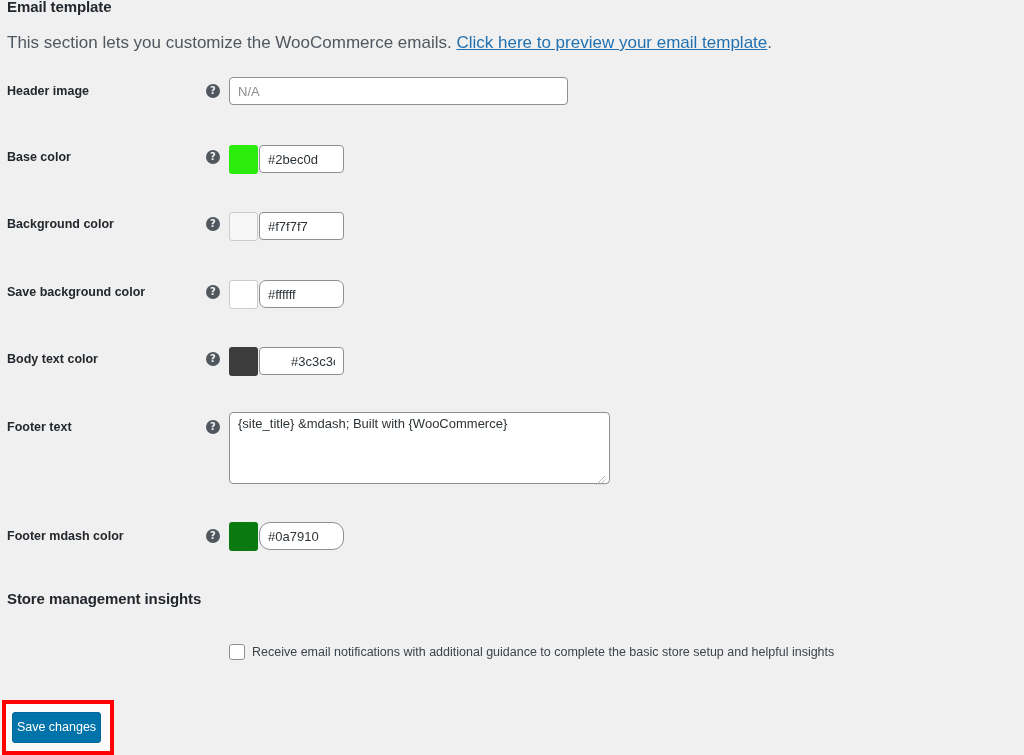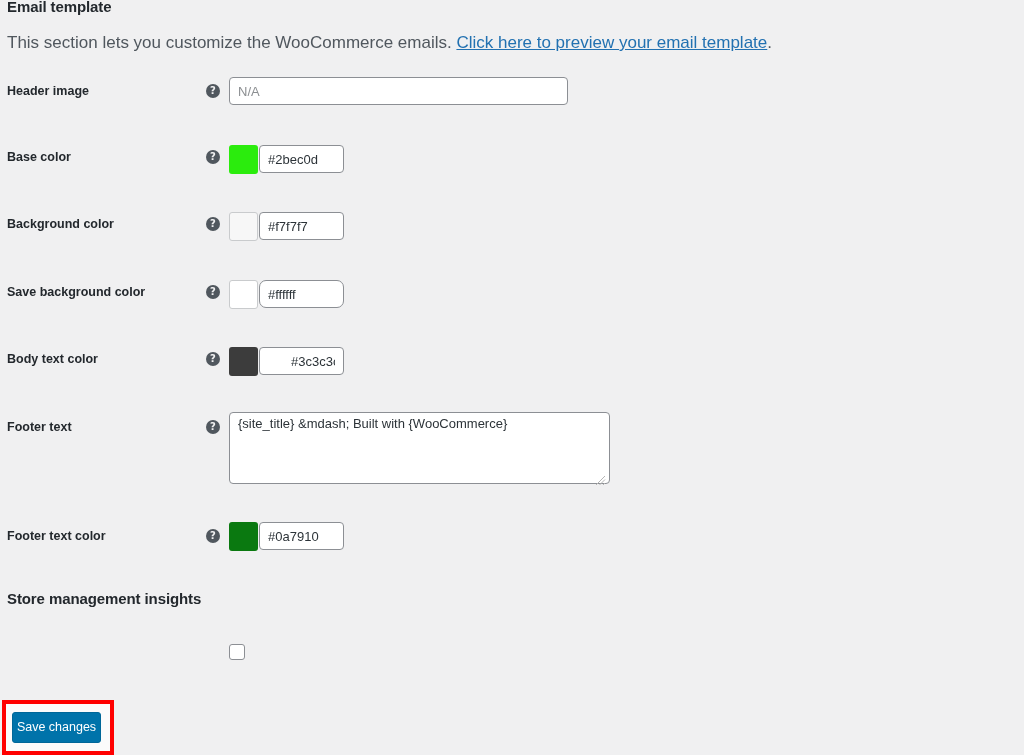--- a/index.html
+++ b/index.html
@@ -244,27 +244,28 @@
   <div class="row" style="top:418px;height:80px;">
     <div class="row-label" style="top:2px;">Footer text</div>
     <div class="helptip" style="top:2px;">?</div>
     <textarea class="footer-textarea" style="top: -6px;">{site_title} &amp;mdash; Built with {WooCommerce}</textarea>
     <svg class="resize-grip" style="left:595px;top:57px;" width="11" height="11">
       <path d="M10,1 L1,10 M10,4.5 L4.5,10 M10,8 L8,10" stroke="#b5b5b5" stroke-width="1" fill="none"></path>
     </svg>
   </div>
 
   <div class="row" style="top:527px;height:30px;">
-    <div class="row-label" style="top:2px;">Footer text color</div>
+    <div class="row-label" style="top:2px;">Footer mdash color</div>
     <div class="helptip" style="top:2px;">?</div>
     <div class="swatch" style="top:-5px;background:#0a7910;"></div>
-    <input class="text-input color-input" type="text" style="top: -5px;" value="#0a7910">
+    <input class="text-input color-input" type="text" style="top: -5px; border-radius: 11px;" value="#0a7910">
   </div>
 
   <div class="section-title" id="store-insights-title">Store management insights</div>
 
   <div class="checkbox-box"></div>
+  <div class="checkbox-label">Receive email notifications with additional guidance to complete the basic store setup and helpful insights</div>
 
   <div class="annotation-box"></div>
 
   <button class="save-button">Save changes</button>
 
 </div>
 
 </body></html>

